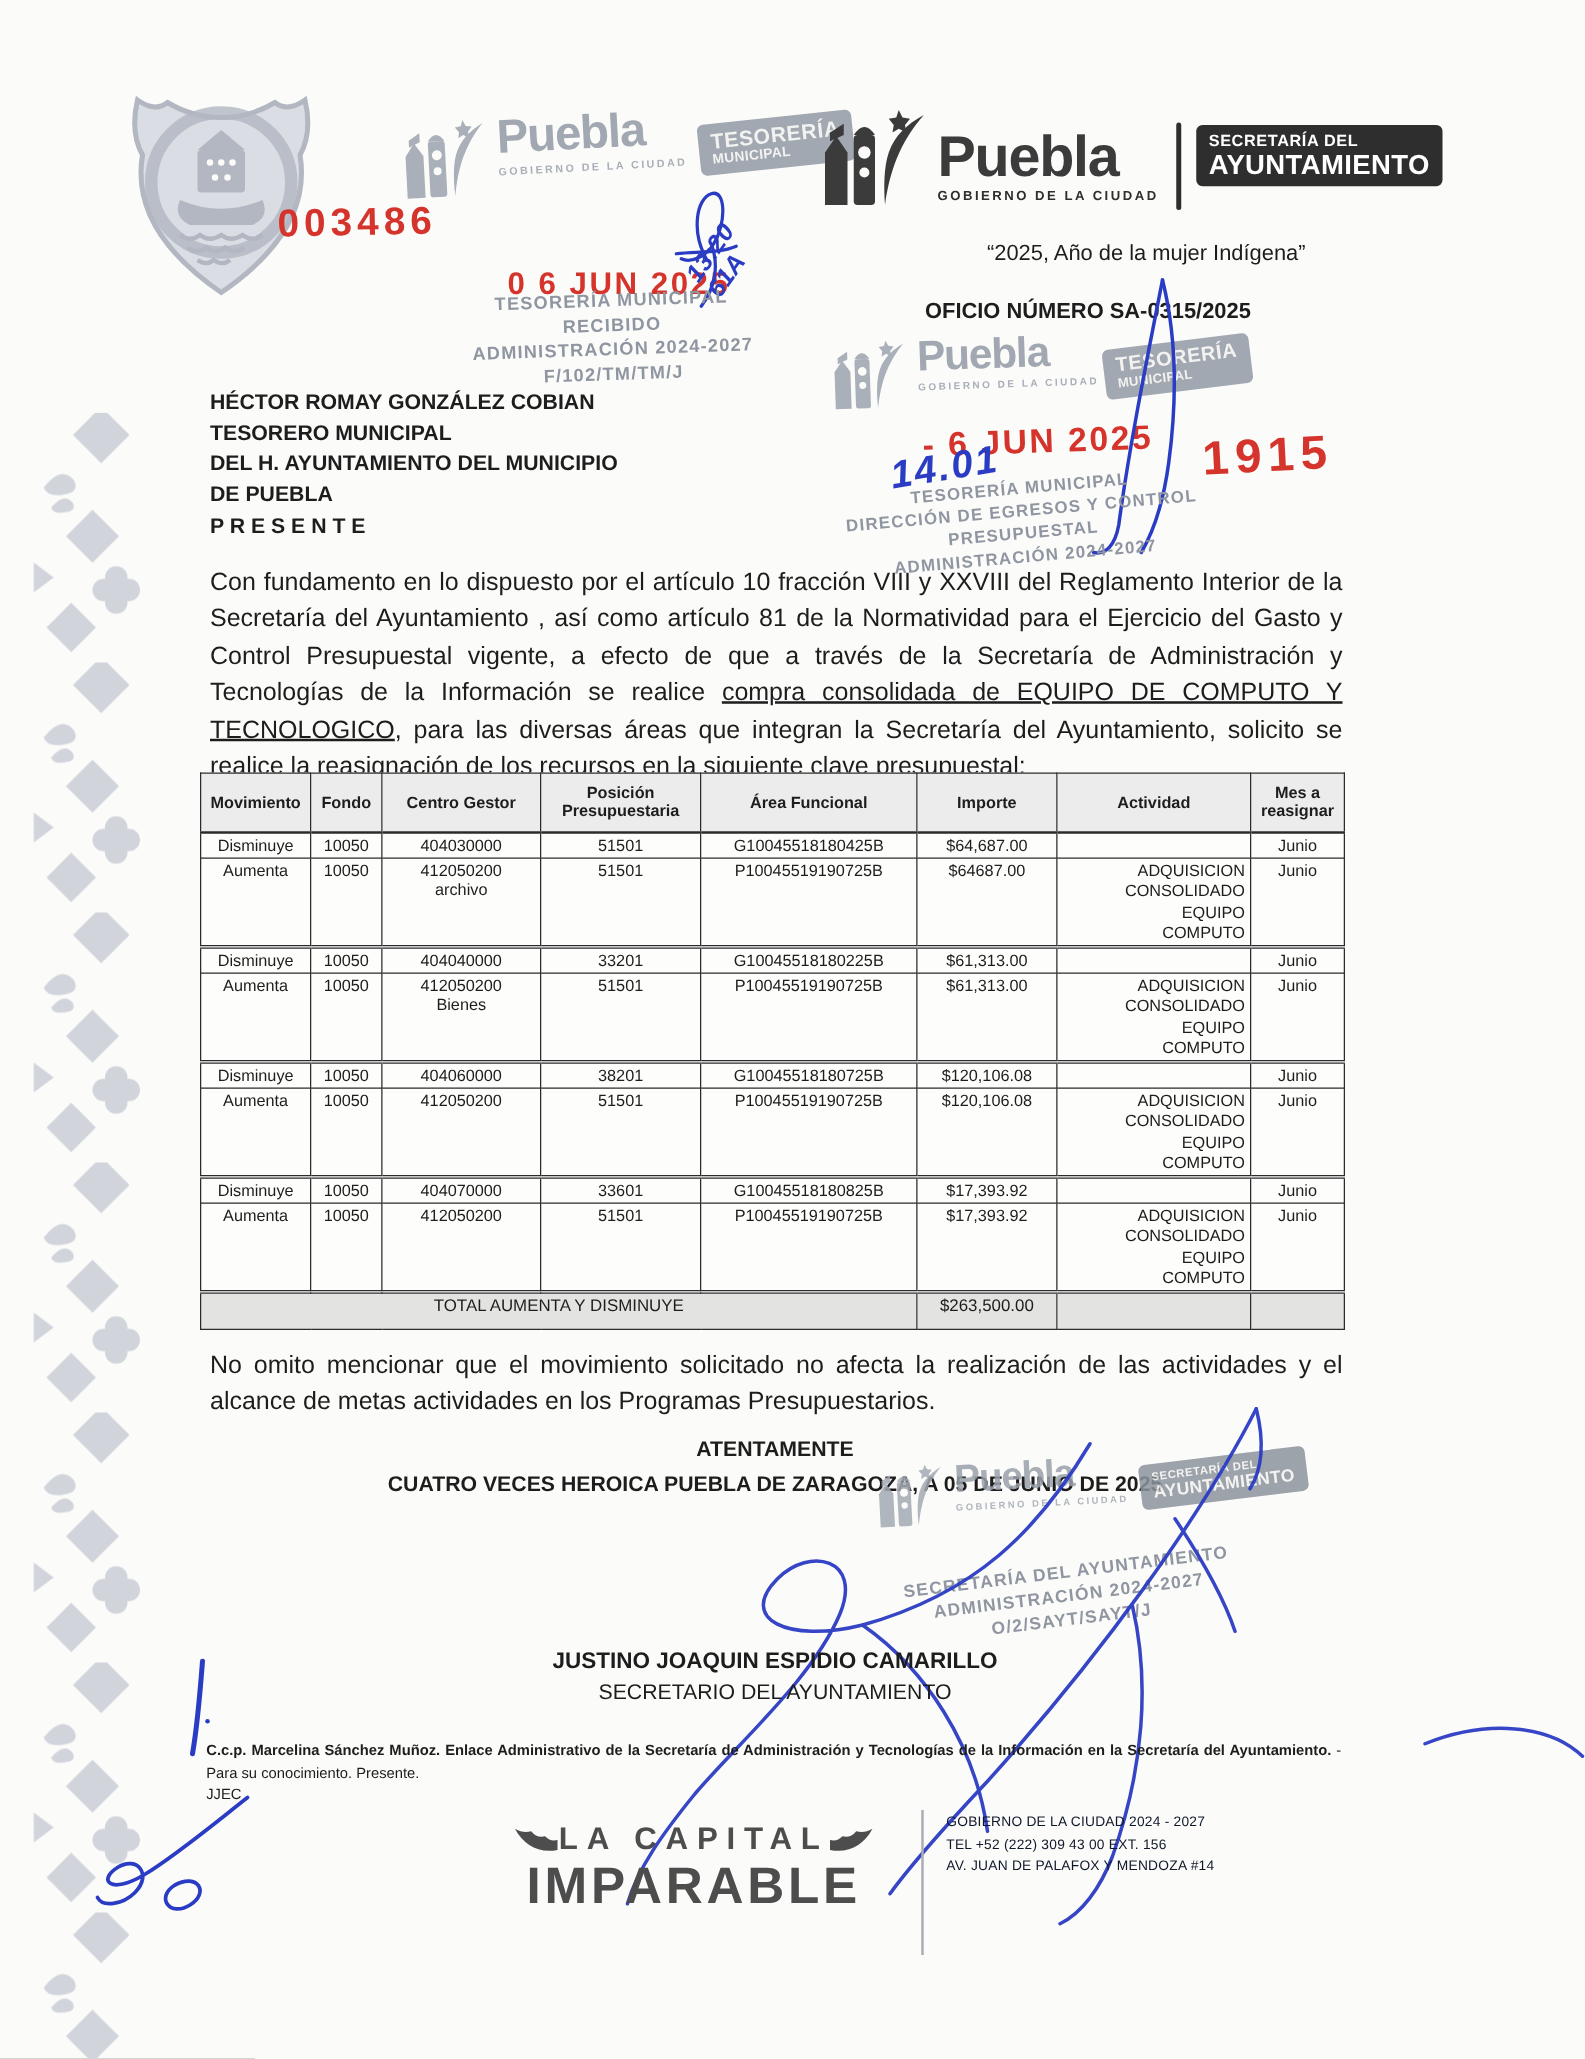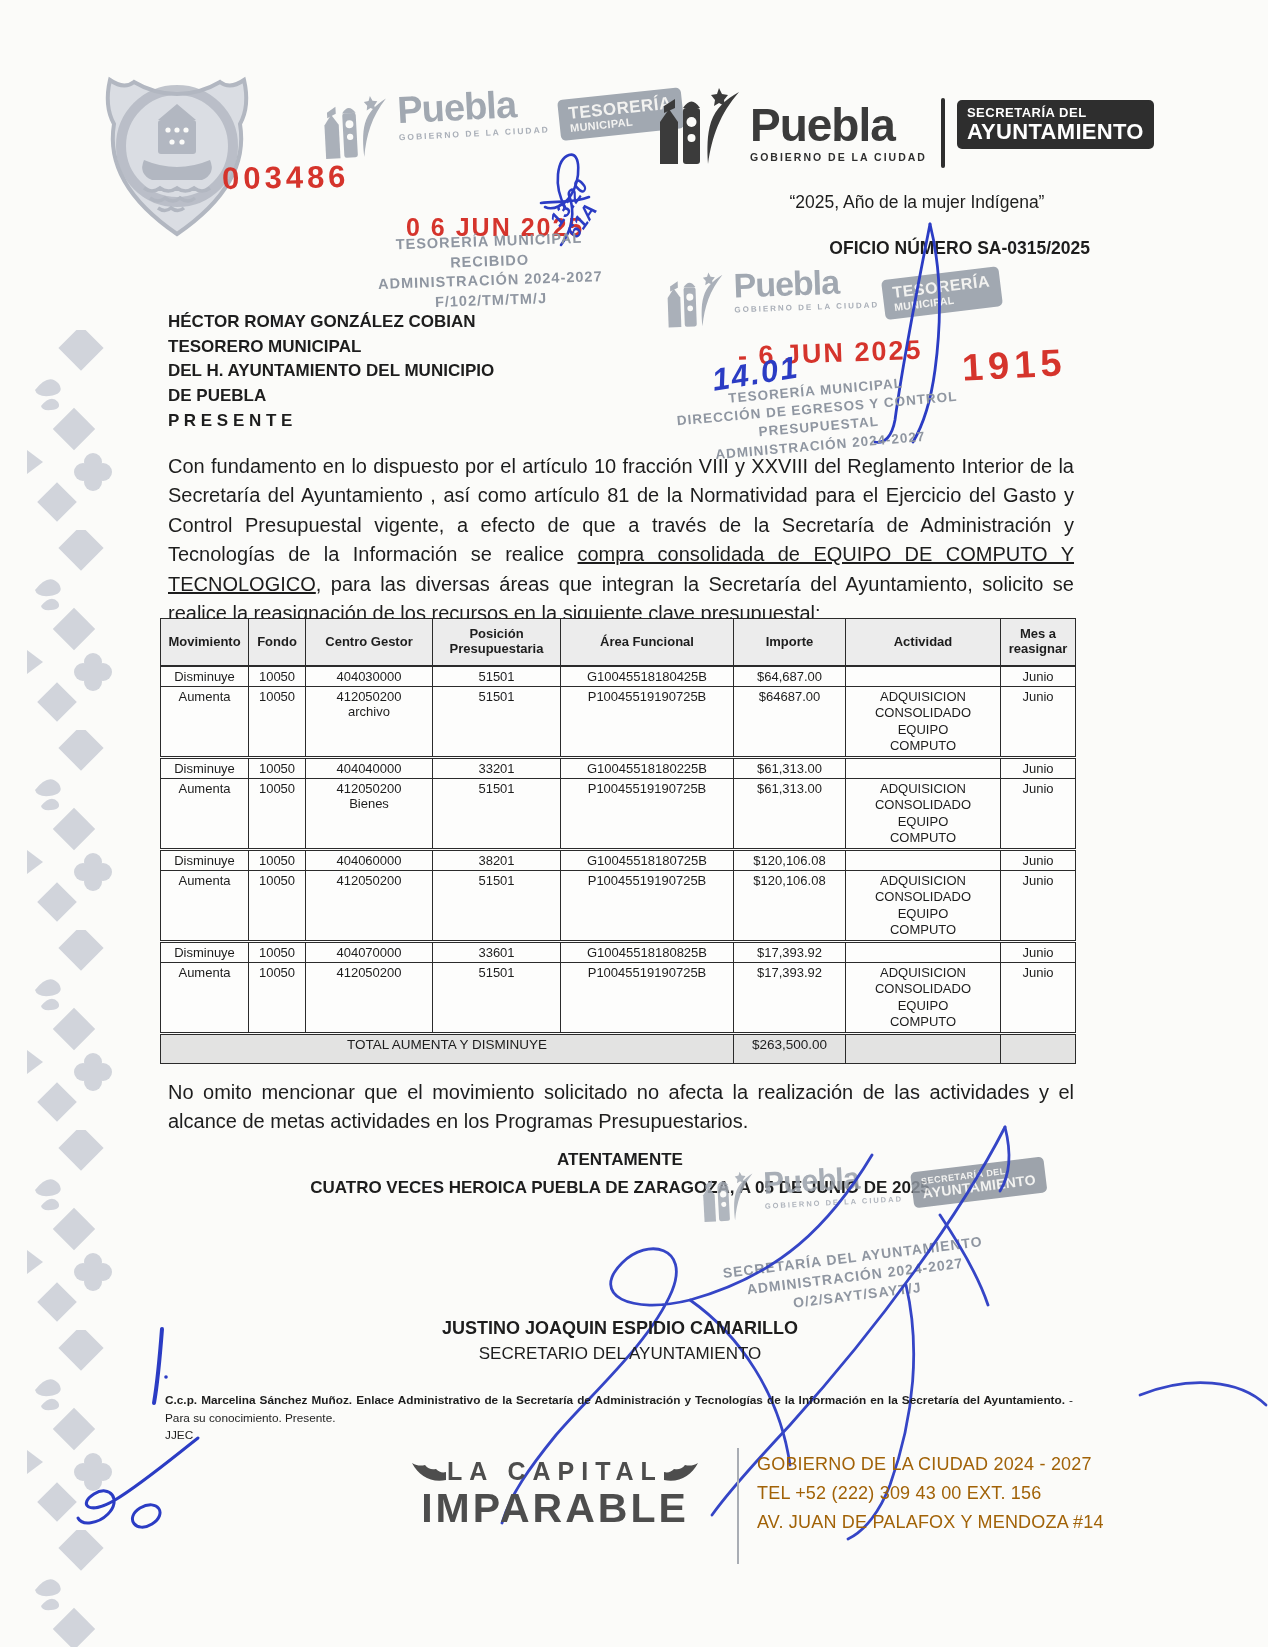--- a/index.html
+++ b/index.html
@@ -37,31 +37,31 @@
   .addr{font-size:17px;font-weight:bold;line-height:1.45;}
   .body-p{font-size:20px;line-height:1.47;text-align:justify;}
   .u{text-decoration:underline;}
   
   table.budget{border-collapse:collapse;table-layout:fixed;width:915px;background:#fdfdfc;padding-left:36px;}
   table.budget th,table.budget td{border:1px solid #2b2b2b;padding:2px 4px;
       font-size:13px;text-align:center;vertical-align:top;overflow:hidden;}
   table.budget th{background:#ececec;font-weight:bold;line-height:1.15;vertical-align:middle;
       border-bottom:2px solid #2b2b2b;height:42px;}
   table.budget tr.sep td{border-top:3px double #2b2b2b;}
-  table.budget td.act{text-align:center;line-height:1.25;}
+  table.budget td.act{text-align:right;line-height:1.25;}
   table.budget tr.total td{background:#e3e3e2;border-top:3px double #2b2b2b;height:24px;font-size:13.5px;}
   .cg-sub{display:block;}
   
   .center{text-align:center;}
   .bold{font-weight:bold;}
   .ccp{font-size:11.8px;line-height:1.5;text-align:justify;}
   .brand{color:#4d4d4d;text-align:center;line-height:1;}
   .brand .l1{font-size:25px;font-weight:bold;letter-spacing:7px;display:inline-block;vertical-align:middle;}
   .brand .l2{font-size:41px;font-weight:bold;letter-spacing:3px;margin-top:4px;}
-  .contact{font-size:18px;line-height:1.6;color:#a16207;letter-spacing:.2px;}
+  .contact{font-size:11px;line-height:1.6;color:#0f172a;letter-spacing:.2px;}
   .vdiv{width:2px;background:#a9adb4;}
   svg{display:block;}
   .penline{position:absolute;pointer-events:none;}
 </style>
 </head>
 <body>
 
 <div class="page">
 
   <svg width="0" height="0" style="position:absolute">
@@ -165,21 +165,21 @@
       <span class="sub">GOBIERNO DE LA CIUDAD</span>
     </div>
     <div class="bar" style="margin:14px 2px 0 4px;height:70px;"></div>
     <div class="box" style="margin-top:16px;">
       <span class="b1">SECRETARÍA DEL</span>
       <span class="b2">AYUNTAMIENTO</span>
     </div>
   </div>
 
   <div class="abs" style="left:752px;top:192px;width:330px;text-align:center;font-size:17.5px;">“2025, Año de la mujer Indígena”</div>
-  <div class="abs bold" style="left:740px;top:238px;width:350px;text-align:right;font-size:17.5px;">OFICIO NÚMERO SA-0315/2025</div>
+  <div class="abs bold" style="left:740px;top:238px;width:350px;text-align:left;font-size:17.5px;">OFICIO NÚMERO SA-0315/2025</div>
 
   <div class="abs logo logo-stamp" style="left:662px;top:265px;transform:rotate(-2deg);">
     <svg width="62" height="60" style="color:#a4aab4">
         <use href="#puebla-icons"></use>
       </svg>
     <div class="word">
       <span class="nm" style="font-size:34px;">Puebla</span>
       <span class="sub" style="font-size:8px;">GOBIERNO DE LA CIUDAD</span>
     </div>
     <div class="box" style="margin-top:12px;transform:rotate(-5deg);margin-left:-6px;">

